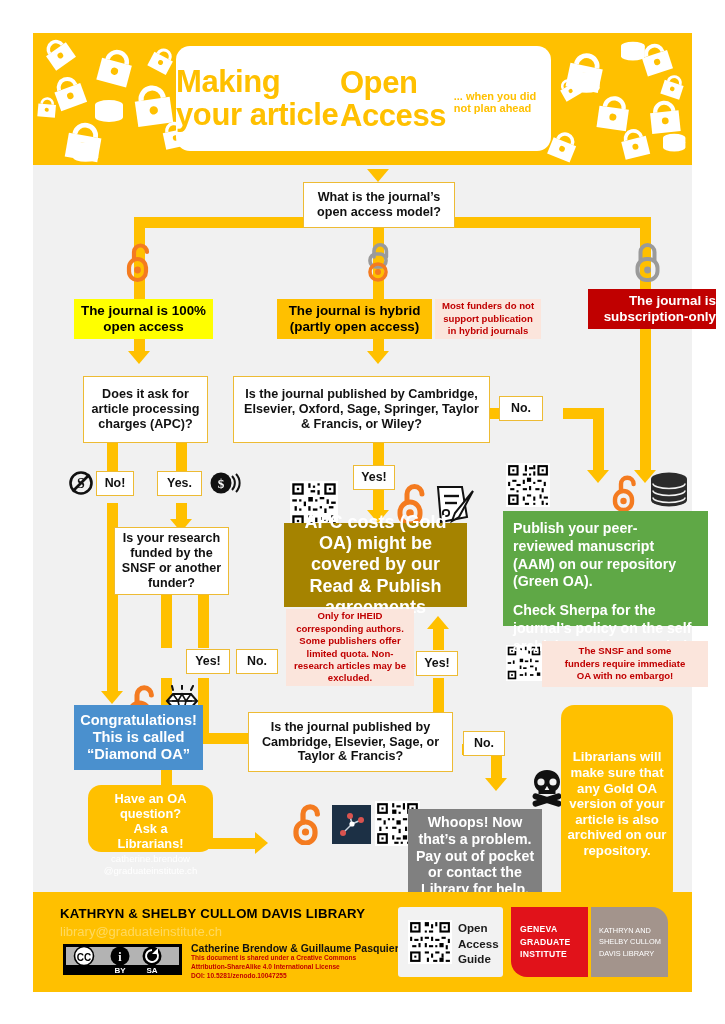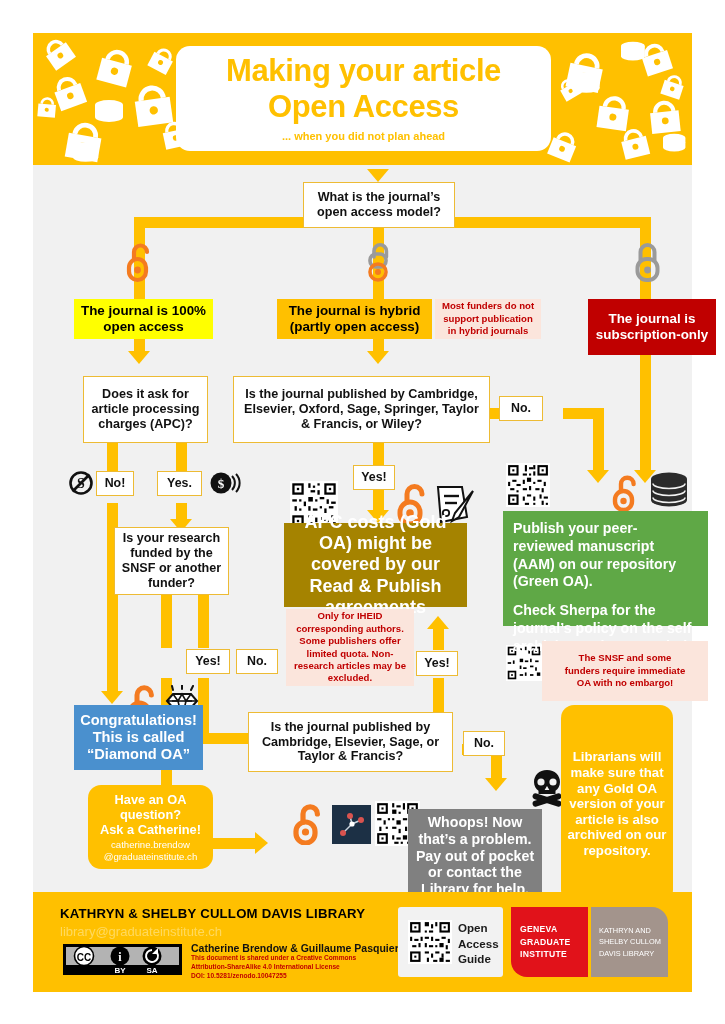--- a/index.html
+++ b/index.html
@@ -3,21 +3,21 @@
 <meta charset="utf-8">
 <style>
   html,body{margin:0;padding:0;background:#fff;}
   body{width:725px;height:1024px;font-family:"Liberation Sans",sans-serif;overflow:hidden;}
   #poster{position:absolute;left:33px;top:33px;width:659px;height:959px;background:#f1f1f1;}
 
   
   .header{position:absolute;left:0;top:0;width:659px;height:132px;background:#FFC000;overflow:hidden;}
   .header .locks{position:absolute;inset:0;}
   .titlebox{position:absolute;left:143px;top:13px;width:375px;height:105px;background:#fff;border-radius:14px;
-            display:flex;flex-direction:column;align-items:center;justify-content:center;}
+            display:flex;align-items:center;justify-content:center;}
   .t1,.t2{color:#FFC000;font-weight:bold;letter-spacing:-0.4px;line-height:1.05;}
   .t1{font-size:31px;}
   .t2{font-size:31px;margin-top:3px;}
   .t3{color:#FFC000;font-weight:bold;font-size:11px;margin-top:7px;}
 
   
   .box{position:absolute;box-sizing:border-box;display:flex;align-items:center;justify-content:center;
        text-align:center;line-height:1.18;}
   .qbox{background:#fff;border:1.3px solid #EDBB34;color:#111;font-size:12.6px;font-weight:600;}
   .lbl{background:#fff;border:1.2px solid #EDBB34;color:#111;font-size:12.4px;font-weight:600;
@@ -522,21 +522,21 @@
   </svg>
 
   <div class="box qbox" style="left:270px;top:149px;width:152px;height:46px;padding:4px 8px;">What is the journal’s open access model?</div>
 
   <div class="box yellow" style="left:41px;top:266px;width:139px;height:40px;">The journal is 100% open access</div>
 
   <div class="box amber" style="left:244px;top:266px;width:155px;height:40px;">The journal is hybrid (partly open access)</div>
 
   <div class="box pink" style="left:402px;top:266px;width:106px;height:40px;padding:3px 4px;">Most funders do not support publication in hybrid journals</div>
 
-  <div class="box red" style="left:555px;top:266px;width:128px;height:56px;">The journal is subscription-only</div>
+  <div class="box red" style="left:555px;top:256px;width:128px;height:40px;text-align:right;">The journal is subscription-only</div>
 
   <div class="box qbox" style="left:50px;top:343px;width:125px;height:67px;padding:3px 5px;">Does it ask for article processing charges (APC)?</div>
 
   <div class="box qbox" style="left:200px;top:343px;width:257px;height:67px;padding:3px 8px;">Is the journal published by Cambridge, Elsevier, Oxford, Sage, Springer, Taylor &amp; Francis, or Wiley?</div>
 
   <div class="box lbl" style="left:63px;top:438px;width:38px;height:25px;">No!</div>
   <div class="box lbl" style="left:124px;top:438px;width:45px;height:25px;">Yes.</div>
 
   <div class="box lbl" style="left:466px;top:363px;width:44px;height:25px;">No.</div>
   <div class="box lbl" style="left:320px;top:432px;width:42px;height:25px;">Yes!</div>
@@ -544,32 +544,32 @@
   <div class="box gold" style="left:251px;top:490px;width:183px;height:84px;padding:4px 6px;">APC costs (Gold OA) might be covered by our Read &amp; Publish agreements</div>
 
   <div class="box pink" style="left:253px;top:576px;width:128px;height:77px;padding:3px 5px;">Only for IHEID corresponding authors. Some publishers offer limited quota. Non-research articles may be excluded.</div>
 
   <div class="green" style="position:absolute;left:470px;top:478px;width:205px;height:115px;box-sizing:border-box;
               display:flex;flex-direction:column;justify-content:flex-start;gap:11px;">
     <div>Publish your peer-reviewed manuscript (AAM) on our repository (Green OA).</div>
     <div>Check Sherpa for the journal’s policy on the self-archiving embargo period.</div>
   </div>
 
-  <div class="box pink" style="left:509px;top:608px;width:166px;height:60px;padding:3px 19px;">The SNSF and some funders require immediate OA with no embargo!</div>
+  <div class="box pink" style="left:509px;top:608px;width:166px;height:46px;padding:3px 19px;">The SNSF and some funders require immediate OA with no embargo!</div>
 
   <div class="box qbox" style="left:81px;top:494px;width:115px;height:68px;padding:3px 5px;">Is your research funded by the SNSF or another funder?</div>
 
   <div class="box lbl" style="left:153px;top:616px;width:44px;height:25px;">Yes!</div>
   <div class="box lbl" style="left:203px;top:616px;width:42px;height:25px;">No.</div>
 
   <div class="box blue" style="left:41px;top:672px;width:129px;height:65px;padding:3px 5px;">Congratulations! This is called “Diamond OA”</div>
 
-  <div class="roundorange box" style="left:55px;top:752px;width:125px;height:84px;padding:6px 12px;">
+  <div class="roundorange box" style="left:55px;top:752px;width:125px;height:67px;padding:6px 12px;justify-content:space-between;">
     <span style="font-size:12.8px;">Have an OA question?</span>
-    <span style="font-size:12.8px;">Ask a Catherine!</span>
+    <span style="font-size:12.8px;">Ask a Librarians!</span>
     <span style="font-size:9.6px;font-weight:normal;margin-top:2px;">catherine.brendow</span>
     <span style="font-size:9.6px;font-weight:normal;">@graduateinstitute.ch</span>
   </div>
 
   <div class="box qbox" style="left:215px;top:679px;width:205px;height:60px;padding:3px 6px;">Is the journal published by Cambridge, Elsevier, Sage, or Taylor &amp; Francis?</div>
 
   <div class="box lbl" style="left:383px;top:618px;width:42px;height:25px;">Yes!</div>
   <div class="box lbl" style="left:430px;top:698px;width:42px;height:25px;">No.</div>
 
 

